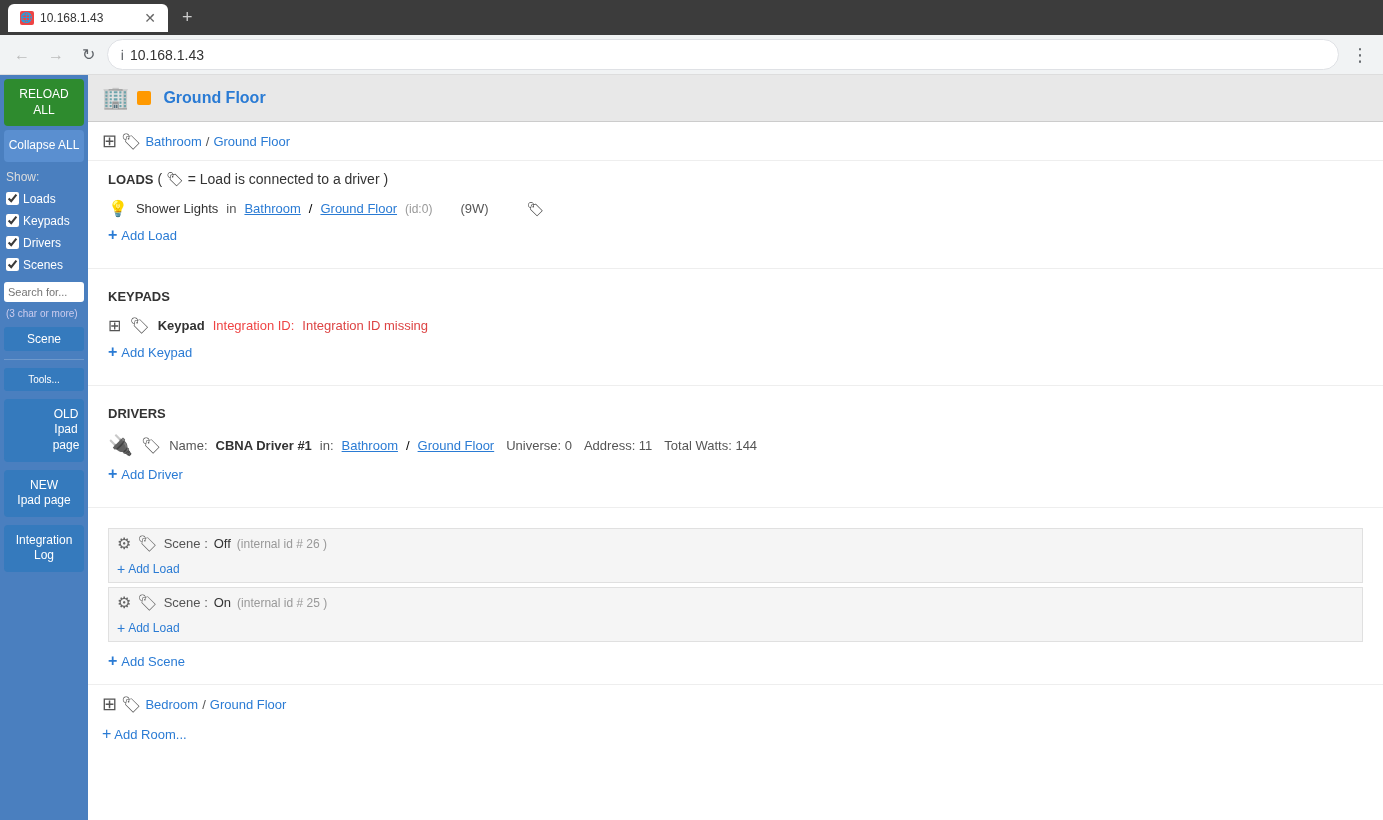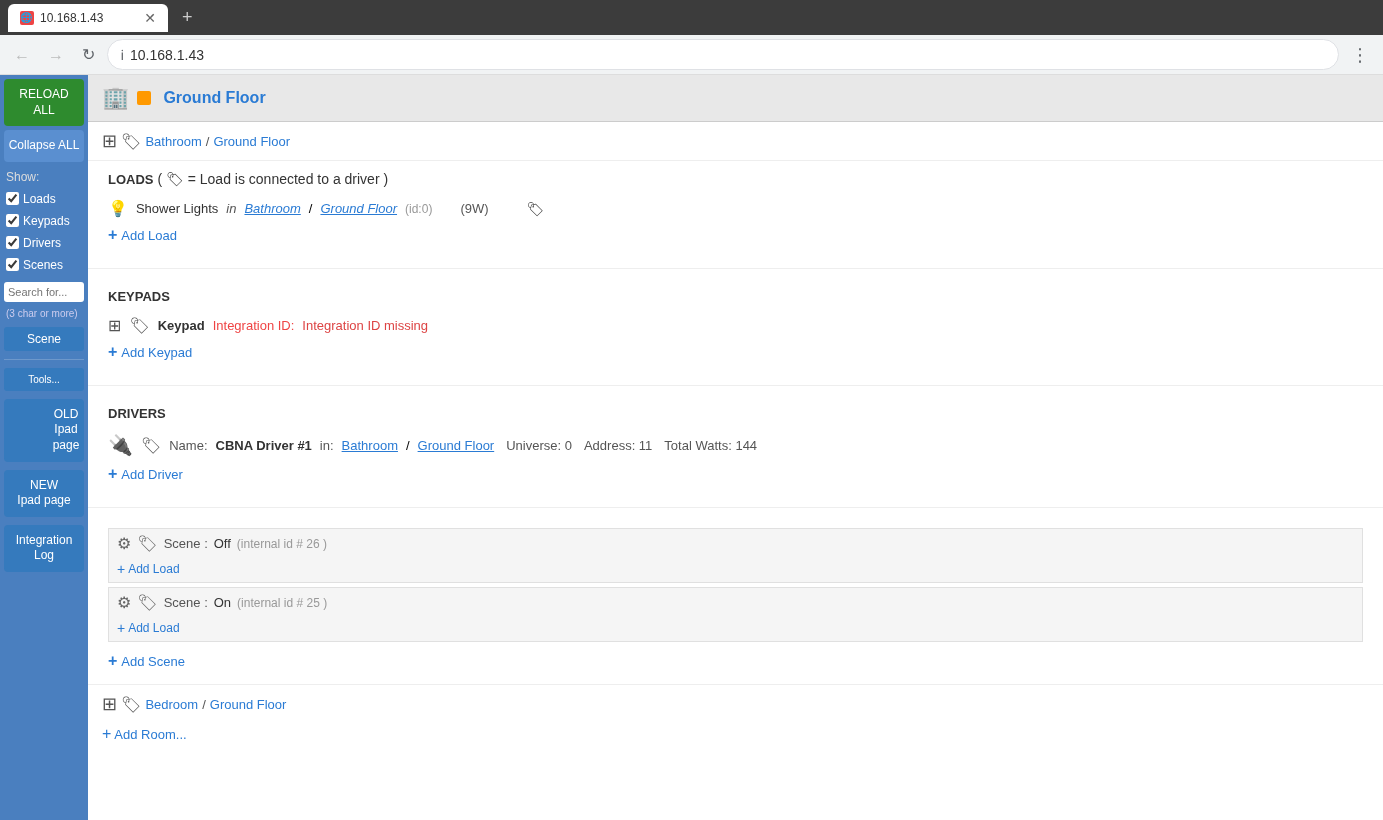--- a/index.html
+++ b/index.html
@@ -260,21 +260,21 @@
 
     .load-item {
       display: flex;
       align-items: center;
       gap: 8px;
       padding: 4px 0;
       font-size: 13px;
     }
     .load-bulb-icon { color: #f5c518; font-size: 16px; }
     .load-name { color: #333; }
-    .load-location-link { color: #2a7bd4; font-style: italic; }
+    .load-location-link { color: #2a7bd4; }
     .load-id { color: #999; font-size: 12px; }
     .load-watts { color: #555; margin-left: 20px; }
     .load-tag-icon { color: #333; font-size: 14px; margin-left: auto; }
 
     .add-btn {
       color: #2a7bd4;
       background: none;
       border: none;
       cursor: pointer;
       font-size: 13px;

